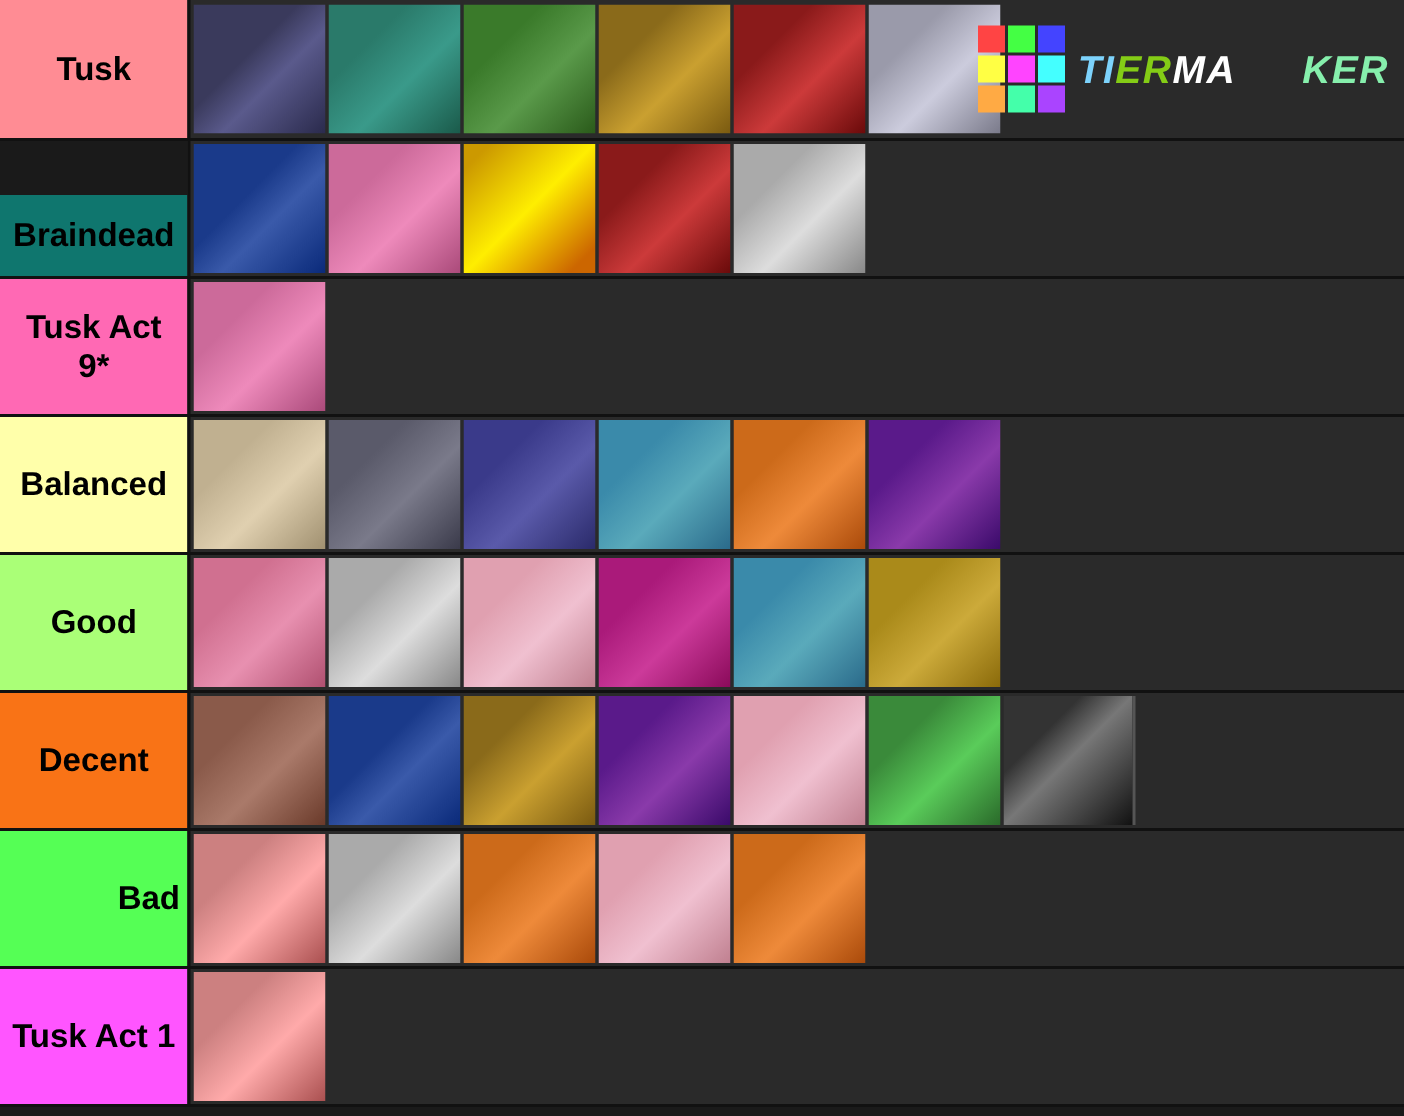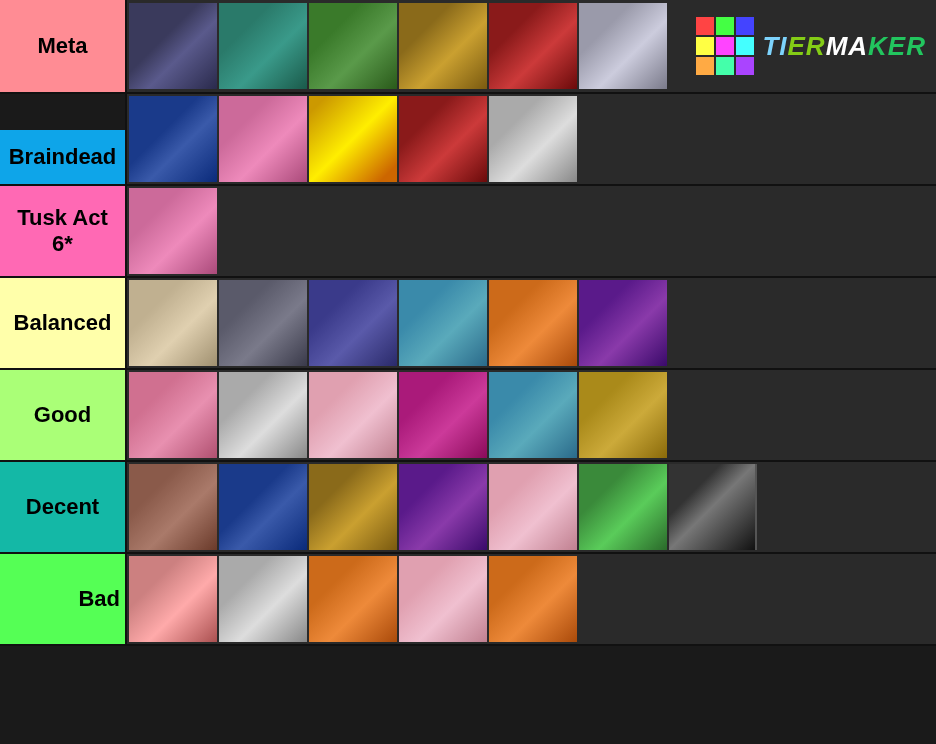--- a/index.html
+++ b/index.html
@@ -114,21 +114,21 @@
     .c-blue-purple { background: linear-gradient(135deg, #3a3a8a 30%, #5a5aaa 60%, #2a2a6a 100%); }
 
   </style>
 </head>
 <body>
 
 <div class="tier-list">
 
   <div class="tier-row" style="min-height:92px;">
     <div class="tier-label" style="background:#ff8c94; min-height:92px;">
-      <span>Meta</span>
+      <span>Tusk</span>
     </div>
     <div class="tier-items" style="min-height:92px; position:relative;">
       <div class="char">
           <div class="char-inner c-dark-mech"></div>
         </div>
       <div class="char">
           <div class="char-inner c-teal-char"></div>
         </div>
       <div class="char">
           <div class="char-inner c-green-char"></div>
@@ -149,28 +149,28 @@
           <div class="logo-cell" style="background:#44ff44;"></div>
           <div class="logo-cell" style="background:#4444ff;"></div>
           <div class="logo-cell" style="background:#ffff44;"></div>
           <div class="logo-cell" style="background:#ff44ff;"></div>
           <div class="logo-cell" style="background:#44ffff;"></div>
           <div class="logo-cell" style="background:#ffaa44;"></div>
           <div class="logo-cell" style="background:#44ffaa;"></div>
           <div class="logo-cell" style="background:#aa44ff;"></div>
         </div>
         <div class="logo-text">
-          <span style="color:#7dd3fc;">Ti</span><span style="color:#84cc16;">ER</span><span style="color:#fff;">MA</span><span style="color:#22c55e;">KER</span>
+          <span style="color:#7dd3fc;">Ti</span><span style="color:#84cc16;">ER</span><span style="color:#fff;">MA</span><span style="color:#86efac;margin-left:44px;">KER</span>
         </div>
       </div>
     </div>
   </div>
 
   <div class="tier-row">
-    <div class="tier-label" style="background:#0ea5e9;margin-top:36px;">
+    <div class="tier-label" style="background:#0f766e;margin-top:36px;">
       <span>Braindead</span>
     </div>
     <div class="tier-items">
       <div class="char">
           <div class="char-inner c-blue-mech"></div>
         </div>
       <div class="char">
           <div class="char-inner c-pink-char"></div>
         </div>
       <div class="char">
@@ -180,21 +180,21 @@
           <div class="char-inner c-red-char"></div>
         </div>
       <div class="char">
           <div class="char-inner c-white-char"></div>
         </div>
     </div>
   </div>
 
   <div class="tier-row">
     <div class="tier-label" style="background:#ff69b4;">
-      <span>Tusk Act 6*</span>
+      <span>Tusk Act 9*</span>
     </div>
     <div class="tier-items">
       <div class="char">
           <div class="char-inner c-pink-char"></div>
         </div>
     </div>
   </div>
 
   <div class="tier-row">
     <div class="tier-label" style="background:#ffffaa;text-align:center;">
@@ -242,21 +242,21 @@
       <div class="char">
           <div class="char-inner c-light-blue"></div>
         </div>
       <div class="char">
           <div class="char-inner c-yellow-char"></div>
         </div>
     </div>
   </div>
 
   <div class="tier-row">
-    <div class="tier-label" style="background:#14b8a6;">
+    <div class="tier-label" style="background:#f97316;">
       <span>Decent</span>
     </div>
     <div class="tier-items">
       <div class="char">
           <div class="char-inner c-bear-char"></div>
         </div>
       <div class="char">
           <div class="char-inner c-blue-mech"></div>
         </div>
       <div class="char">
@@ -293,14 +293,24 @@
         </div>
       <div class="char">
           <div class="char-inner c-light-pink"></div>
         </div>
       <div class="char">
           <div class="char-inner c-orange-char"></div>
         </div>
     </div>
   </div>
 
+  <div class="tier-row">
+    <div class="tier-label" style="background:#ff55ff;">
+      <span>Tusk Act 1</span>
+    </div>
+    <div class="tier-items">
+      <div class="char">
+          <div class="char-inner c-spider"></div>
+        </div>
+    </div>
+  </div>
 
 </div>
 
 </body></html>

